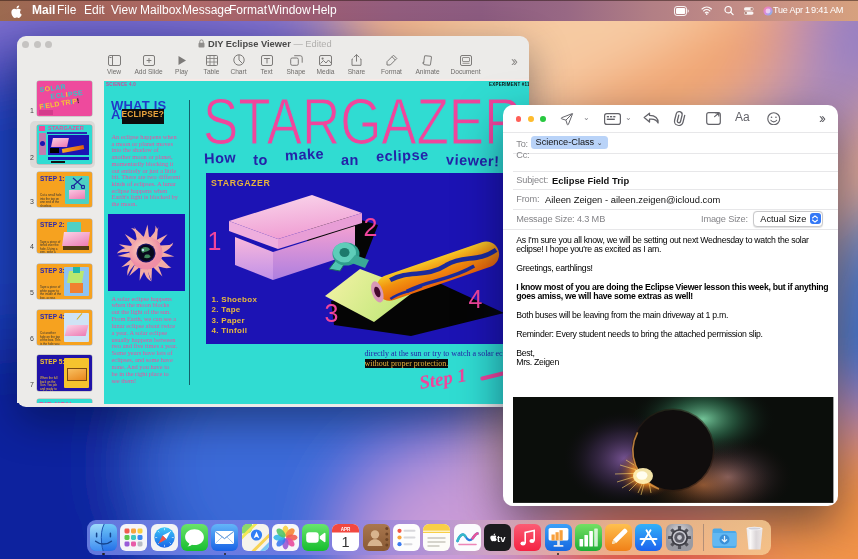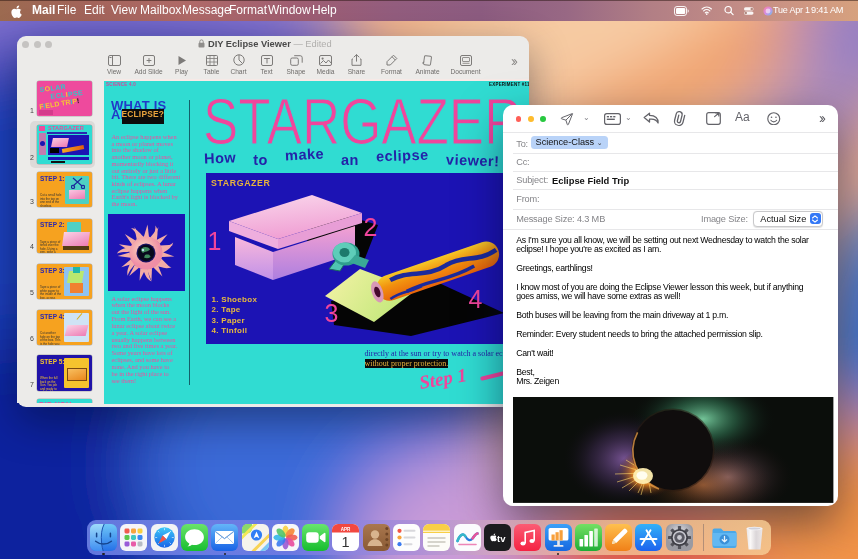--- a/index.html
+++ b/index.html
@@ -461,44 +461,44 @@
       <circle cx="7" cy="7" r="6.2" fill="none" stroke="#636369" stroke-width="1.2"></circle>
       <circle cx="4.7" cy="5.4" r="0.85" fill="#636369"></circle>
       <circle cx="9.3" cy="5.4" r="0.85" fill="#636369"></circle>
       <path d="M4 8.6a3.6 3.6 0 0 0 6 0" fill="none" stroke="#636369" stroke-width="1.1" stroke-linecap="round"></path>
     </svg>
   <div class="a" style="left:316px;top:4.5px;color:#58585e;font-size:14px;letter-spacing:-2.5px;">››</div>
   <div class="a mdiv" style="top:27.3px;left:0;"></div>
   <div class="a mrow-lb" style="left:13.2px;top:33.5px;">To:</div>
   <div class="a" style="left:27.5px;top:31px;height:12.5px;background:#b9d3f8;border-radius:3.5px;font-size:9.2px;color:#111;line-height:12.5px;padding:0 5px;">Science-Class <span style="font-size:7px;color:#333;">⌄</span></div>
   <div class="a mdiv" style="top:47.8px;"></div>
-  <div class="a mrow-lb" style="left:13.2px;top:52px;">Cc:</div>
+  <div class="a mrow-lb" style="left:13.2px;top:45px;">Cc:</div>
   <div class="a mdiv" style="top:65.5px;"></div>
   <div class="a mrow-lb" style="left:13.2px;top:69.8px;">Subject:</div>
   <div class="a" style="left:49px;top:69.8px;font-size:9.4px;font-weight:bold;color:#111;">Eclipse Field Trip</div>
   <div class="a mdiv" style="top:84.2px;"></div>
   <div class="a mrow-lb" style="left:13.2px;top:88.8px;">From:</div>
+  <div class="a" style="left:42px;top:88.5px;font-size:9.4px;font-weight:500;color:#111;">Aileen Zeigen - aileen.zeigen@icloud.com</div>
   <div class="a mdiv" style="top:103.6px;"></div>
   <div class="a mrow-lb" style="left:13.2px;top:108.6px;">Message Size: 4.3 MB</div>
   <div class="a mrow-lb" style="left:198px;top:108.6px;">Image Size:</div>
   <div class="a" style="left:250.3px;top:106.2px;width:68px;height:13.6px;background:#fff;border:0.5px solid #c9c9cb;border-radius:4px;box-shadow:0 0.5px 1px rgba(0,0,0,0.12);">
     <span class="a" style="left:6px;top:1.5px;font-size:9.2px;font-weight:500;color:#111;">Actual Size</span>
     <span class="a" style="right:1.5px;top:1.25px;width:11px;height:11px;background:#3478f6;border-radius:3px;"></span>
     <svg class="a" style="right:3px;top:3px;" width="8" height="8" viewBox="0 0 8 8">
         <path d="M1.5 3L4 0.8 6.5 3M1.5 5L4 7.2 6.5 5" fill="none" stroke="#fff" stroke-width="1.1" stroke-linecap="round" stroke-linejoin="round"></path>
       </svg>
   </div>
   <div class="a mdiv" style="top:123.5px;left:0;"></div>
   <div class="a" style="left:13.2px;top:130.5px;width:320px;font-size:8.7px;letter-spacing:-0.28px;line-height:9.45px;color:#000;white-space:nowrap;">
     <p style="margin:0 0 9.45px 0;">As I'm sure you all know, we will be setting out next Wednesday to watch the solar<br>eclipse! I hope you're as excited as I am.</p>
     <p style="margin:0 0 9.45px 0;">Greetings, earthlings!</p>
-    <p style="margin:0 0 9.45px 0;">I know most of you are doing the Eclipse Viewer lesson this week, but if anything<br>goes amiss, we will have some extras as well!</p>
+    <p style="margin:0 0 9.45px 0;font-weight:bold;">I know most of you are doing the Eclipse Viewer lesson this week, but if anything<br>goes amiss, we will have some extras as well!</p>
     <p style="margin:0 0 9.45px 0;">Both buses will be leaving from the main driveway at 1 p.m.</p>
     <p style="margin:0 0 9.45px 0;">Reminder: Every student needs to bring the attached permission slip.</p>
-    <p style="margin:0 0 9.45px 0;">Can't wait!</p>
     <p style="margin:0;">Best,<br>Mrs. Zeigen</p>
   </div>
   <svg class="a" style="left:10.3px;top:291.7px;" width="320.4" height="105.9" viewBox="0 0 320.4 105.9">
     <defs>
       <radialGradient id="eg1" cx="0.5" cy="0.5" r="0.5">
           <stop offset="0" stop-color="#7fd8a8" stop-opacity="0.9"></stop>
           <stop offset="0.45" stop-color="#3a8a62" stop-opacity="0.5"></stop>
           <stop offset="1" stop-color="#0a140f" stop-opacity="0"></stop>
         </radialGradient>
       <radialGradient id="eg2" cx="0.5" cy="0.5" r="0.5">

